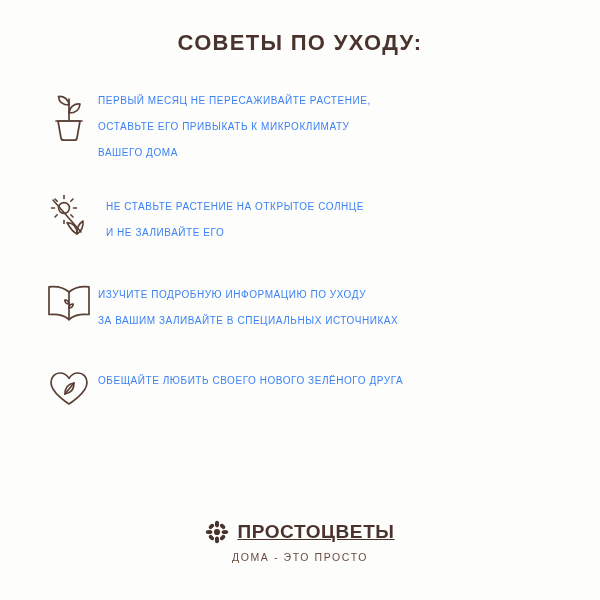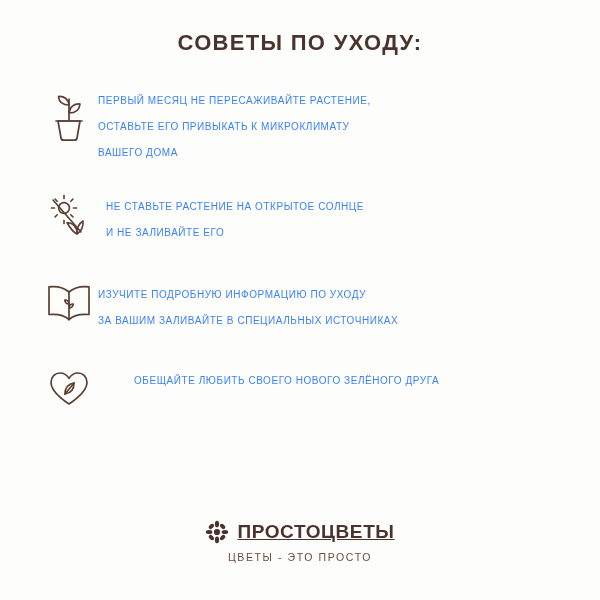--- a/index.html
+++ b/index.html
@@ -57,21 +57,21 @@
     font-size: 10px;
     line-height: 26px;
     letter-spacing: 0.55px;
     color: #3b82f6;
     padding-top: 2px;
     white-space: pre-line;
   }
   .tip-1 .tip-text { padding-top: 0px; }
   .tip-2 { margin-bottom: 30px; margin-top: 1px; gap: 8px; }
   .tip-3 { margin-bottom: 28px; }
-  .tip-4 { margin-bottom: 0; gap: 36px; }
+  .tip-4 { margin-bottom: 0; }
 
   .footer {
     position: absolute;
     left: 0;
     top: 520px;
     width: 600px;
     text-align: center;
   }
   .brand-row {
     display: flex;
@@ -176,16 +176,16 @@
           <ellipse cx="4.1" cy="12" rx="3.3" ry="2.1"></ellipse>
           <ellipse cx="19.9" cy="12" rx="3.3" ry="2.1"></ellipse>
           <ellipse cx="6.4" cy="6.4" rx="3.1" ry="2" transform="rotate(-45 6.4 6.4)"></ellipse>
           <ellipse cx="17.6" cy="17.6" rx="3.1" ry="2" transform="rotate(-45 17.6 17.6)"></ellipse>
           <ellipse cx="17.6" cy="6.4" rx="3.1" ry="2" transform="rotate(45 17.6 6.4)"></ellipse>
           <ellipse cx="6.4" cy="17.6" rx="3.1" ry="2" transform="rotate(45 6.4 17.6)"></ellipse>
         </svg>
       </span>
       <span class="brand-name">ПРОСТОЦВЕТЫ</span>
     </div>
-    <div class="brand-tagline">ЦВЕТЫ - ЭТО ПРОСТО</div>
+    <div class="brand-tagline">ДОМА - ЭТО ПРОСТО</div>
   </div>
 
 </div>
 
 </body></html>

